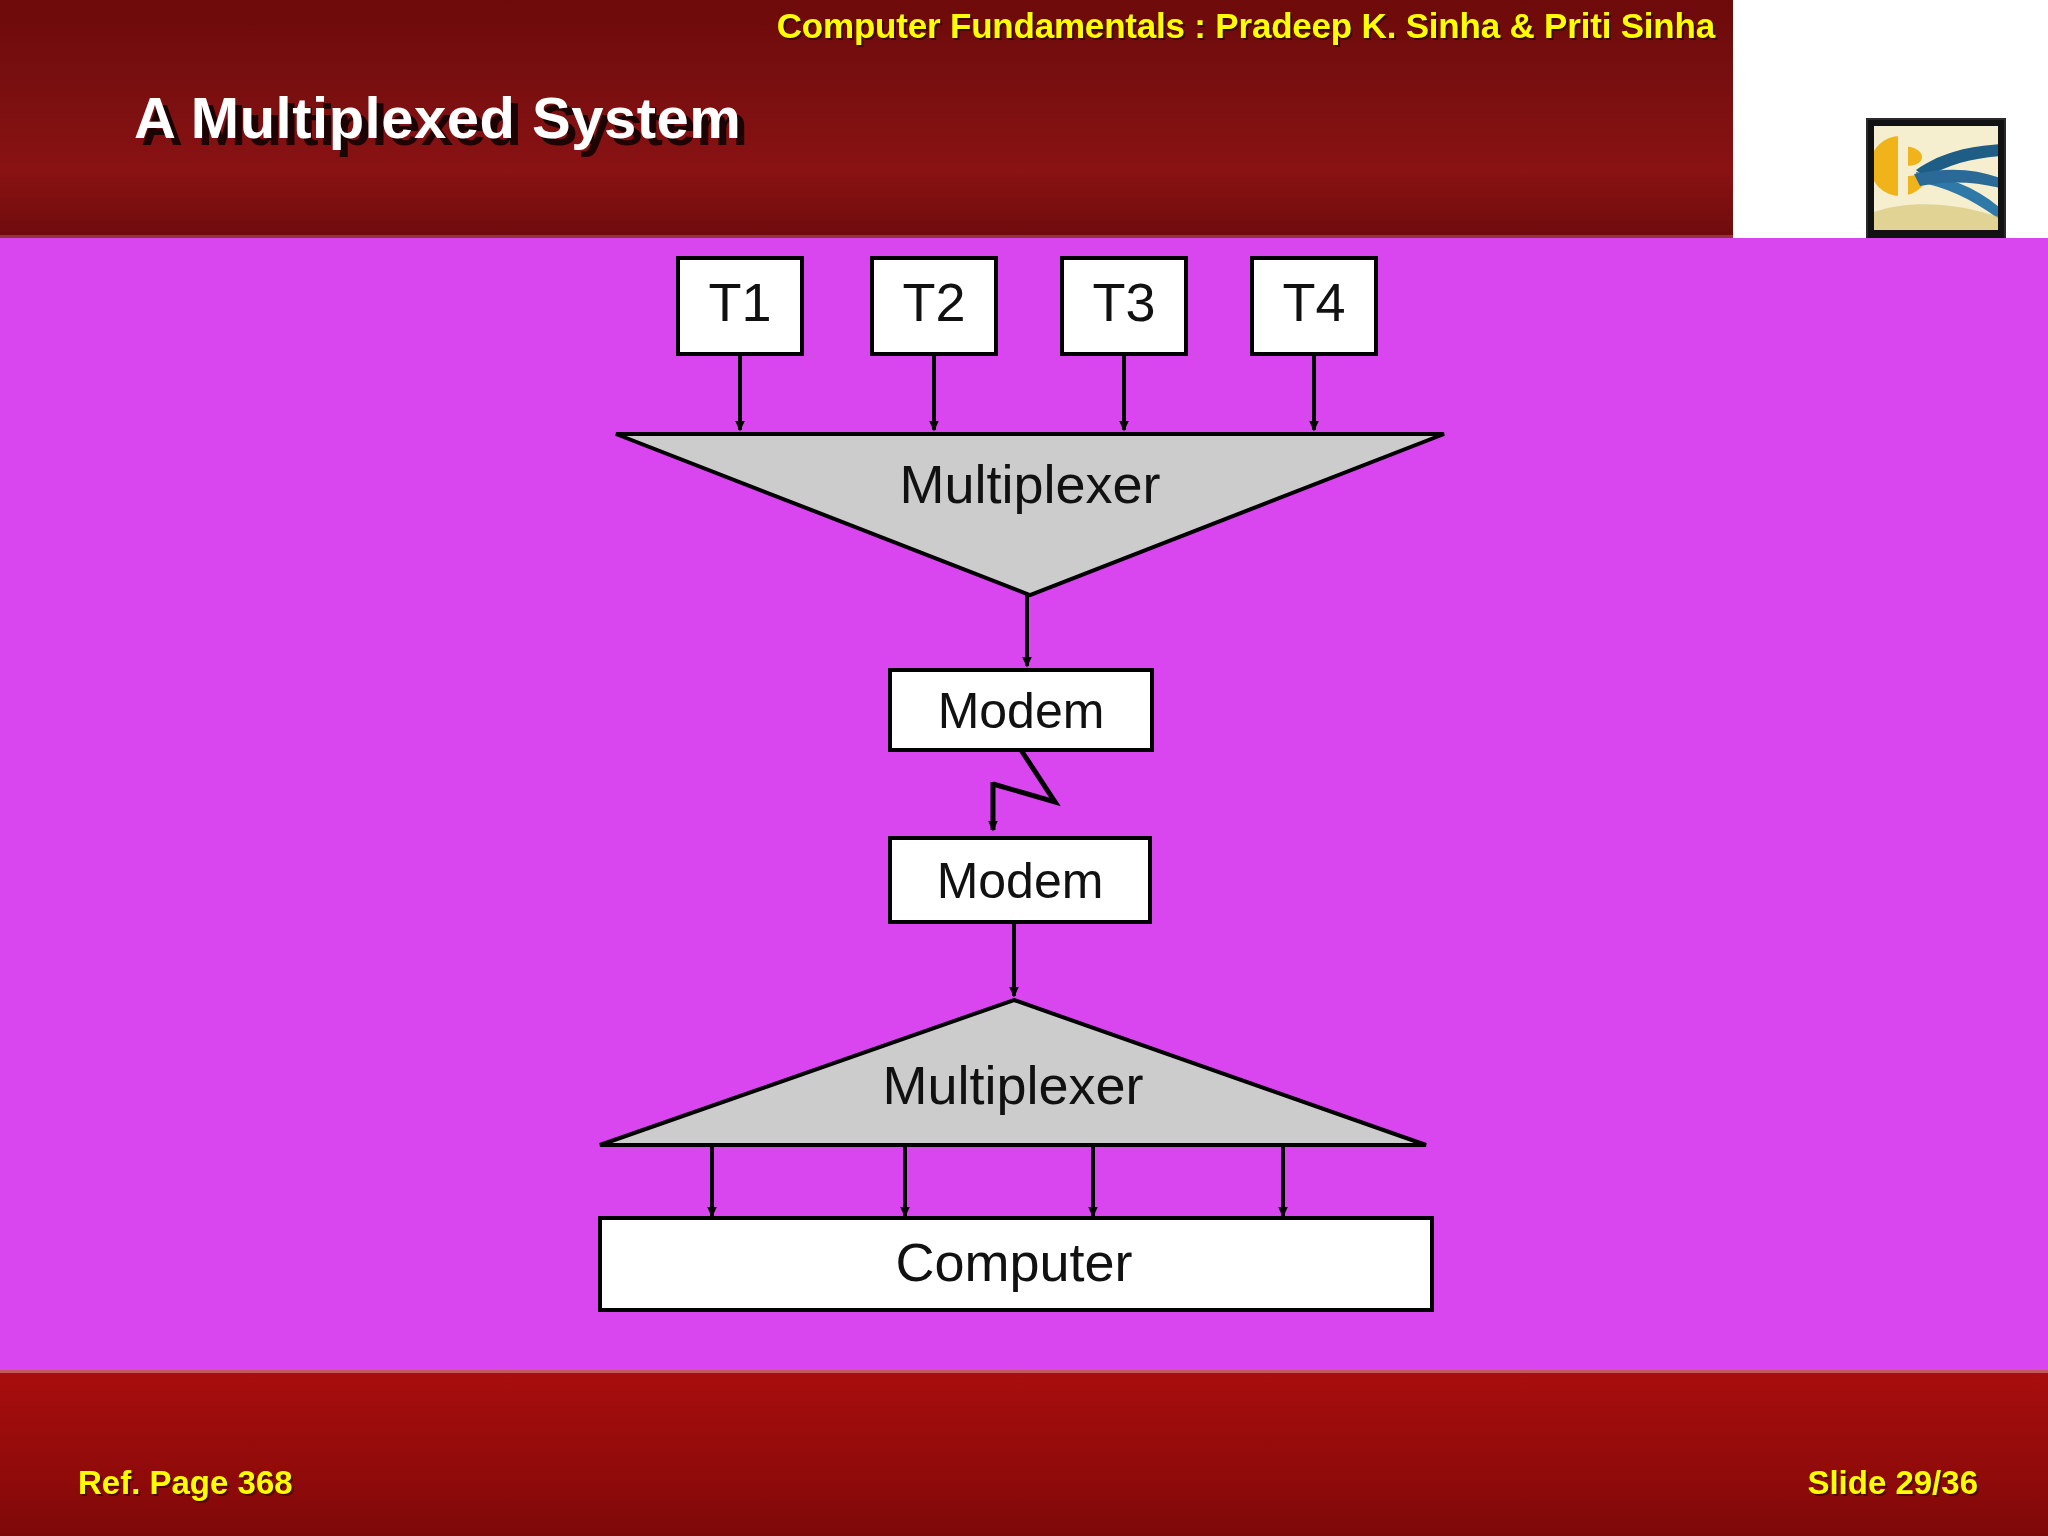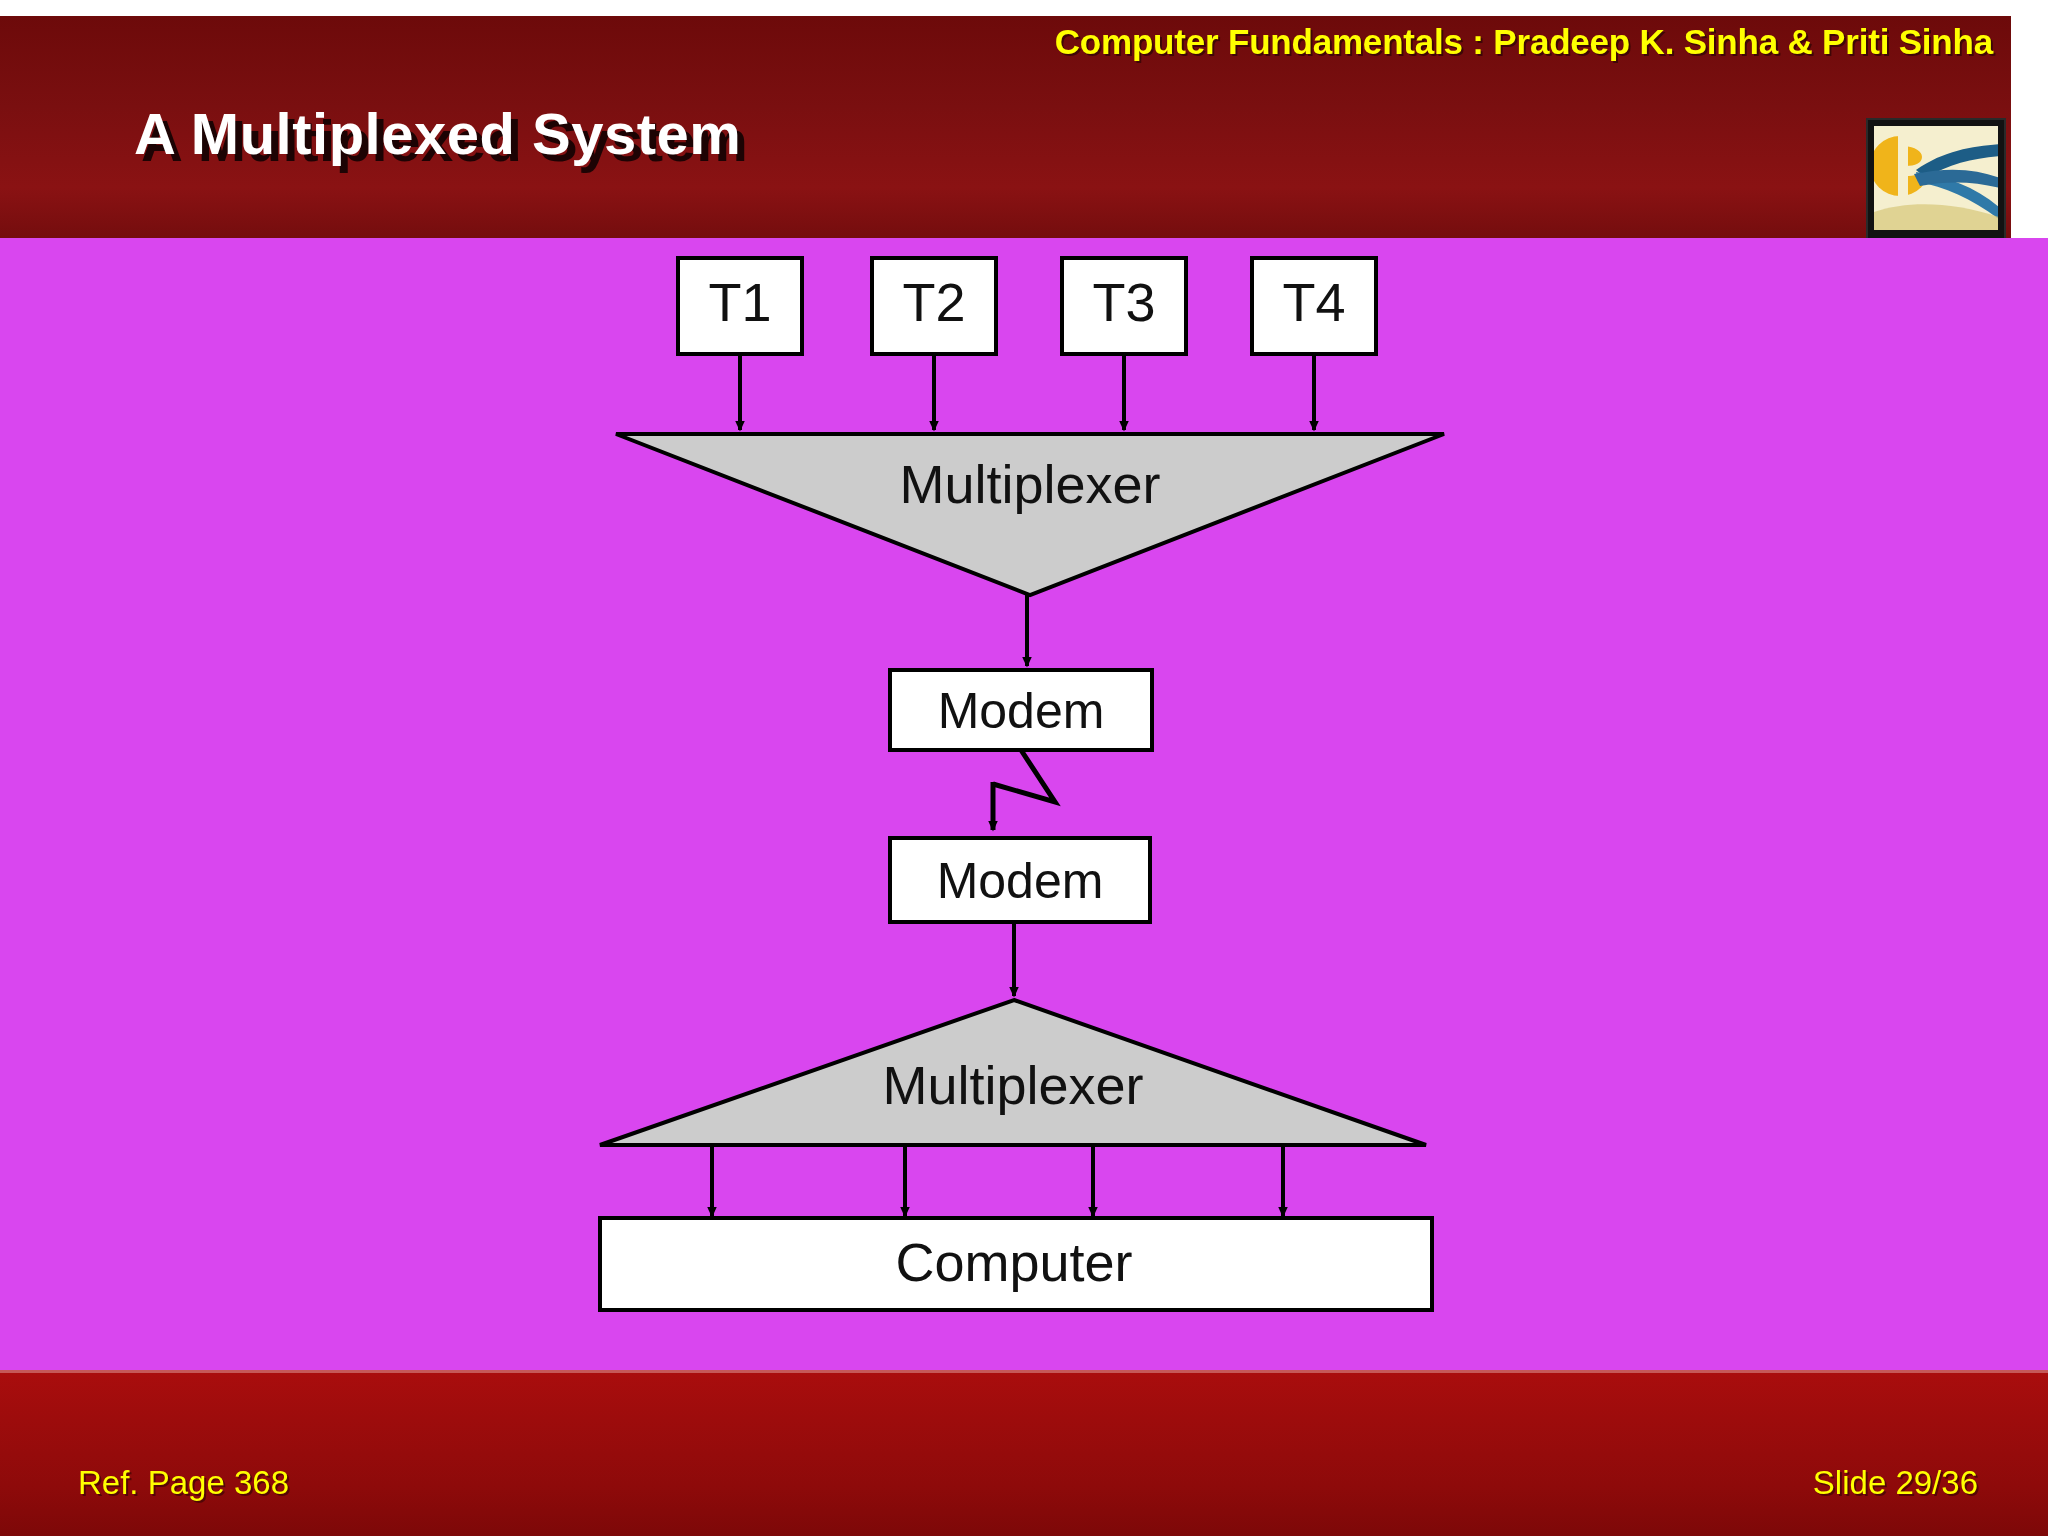--- a/index.html
+++ b/index.html
@@ -19,22 +19,22 @@
     position: absolute;
     inset: 0;
     width: 2048px;
     height: 1536px;
     background: #ffffff;
   }
 
   
   .header-band {
     position: absolute;
-    left: 0; top: 16px;
-    width: 2011px;
+    left: 0; top: 0;
+    width: 1733px;
     height: 238px;
     background: linear-gradient(180deg, #6d0a0a 0%, #7a0f10 38%, #8a1213 72%, #6e0b0c 100%);
   }
   .header-band::after {
     content: "";
     position: absolute;
     left: 0; bottom: 0;
     width: 100%;
     height: 3px;
     background: #b5585c;
@@ -117,21 +117,21 @@
     position: absolute;
     left: 0; top: 0;
     width: 100%;
     height: 3px;
     background: #d98b8b;
     opacity: .6;
   }
   .footer-text {
     position: absolute;
     font-size: 33px;
-    font-weight: 400;
+    font-weight: 700;
     color: #ffff00;
     white-space: nowrap;
     text-shadow: 2px 2px 0 rgba(0,0,0,.4);
   }
   .footer-ref   { left: 78px;  top: 94px; }
   .footer-chap  { left: 565px; top: 94px; }
   .footer-slide { right: 70px; top: 94px; }
 </style>
 </head>
 <body>

